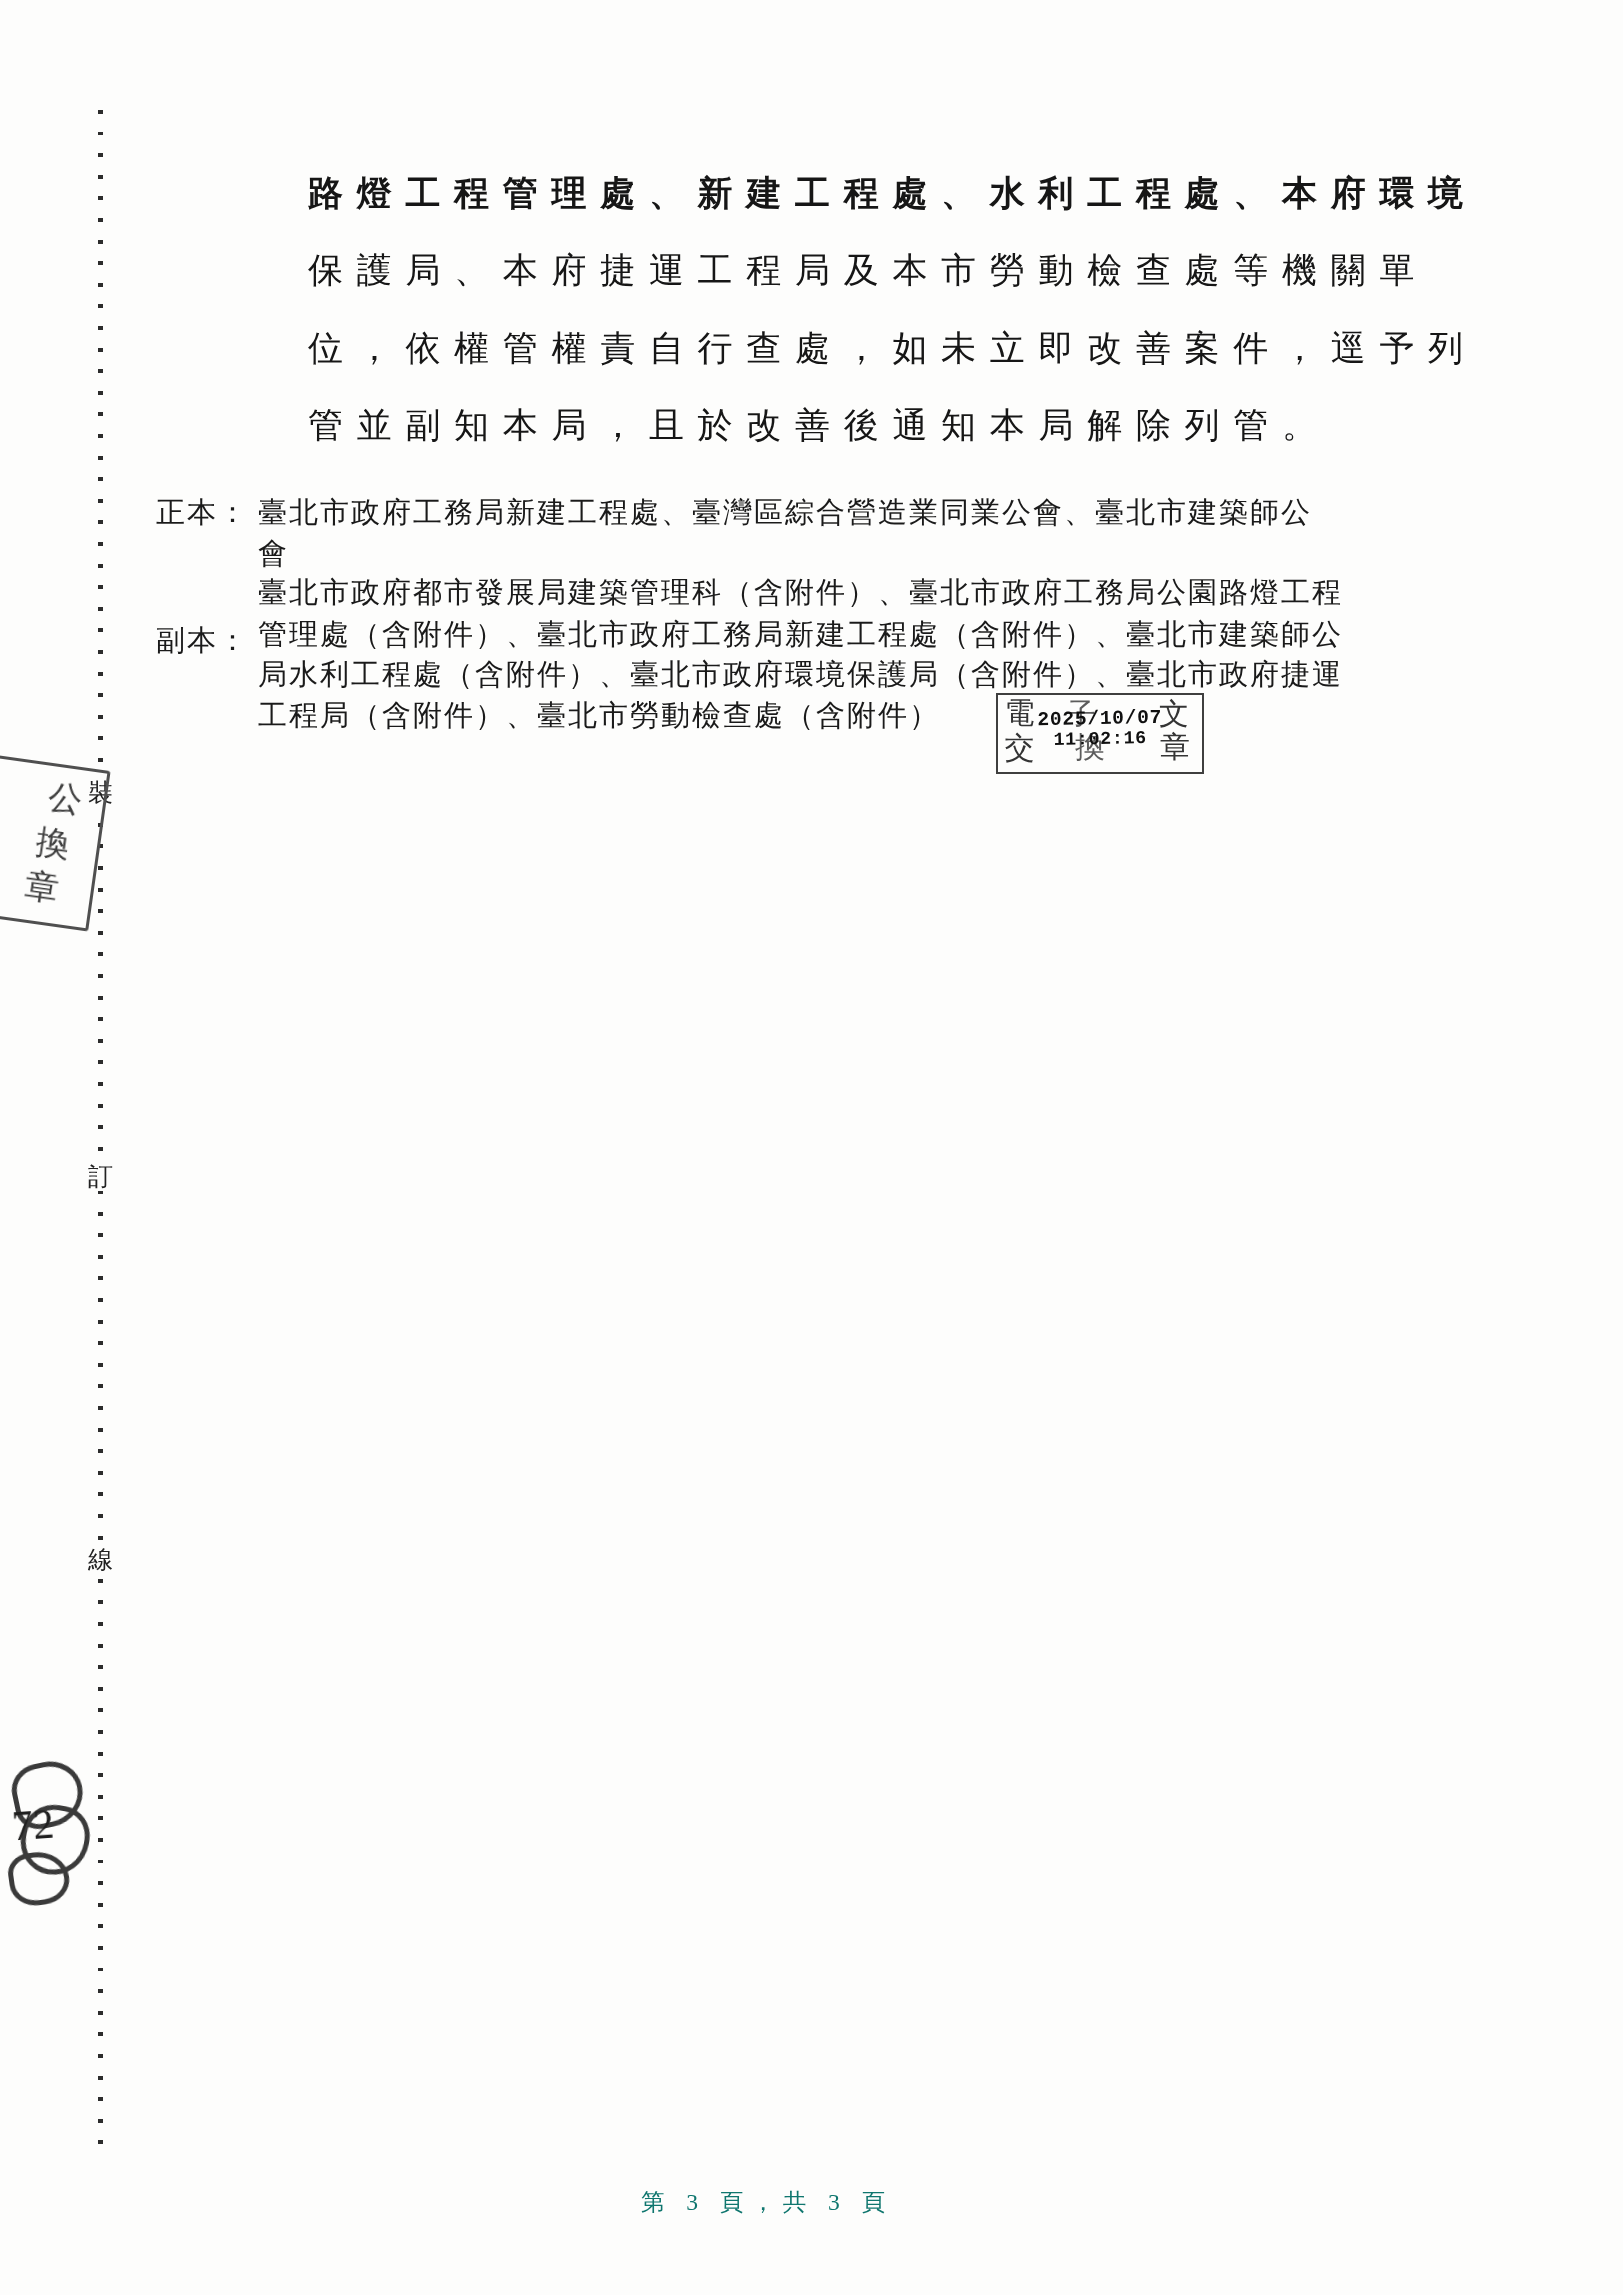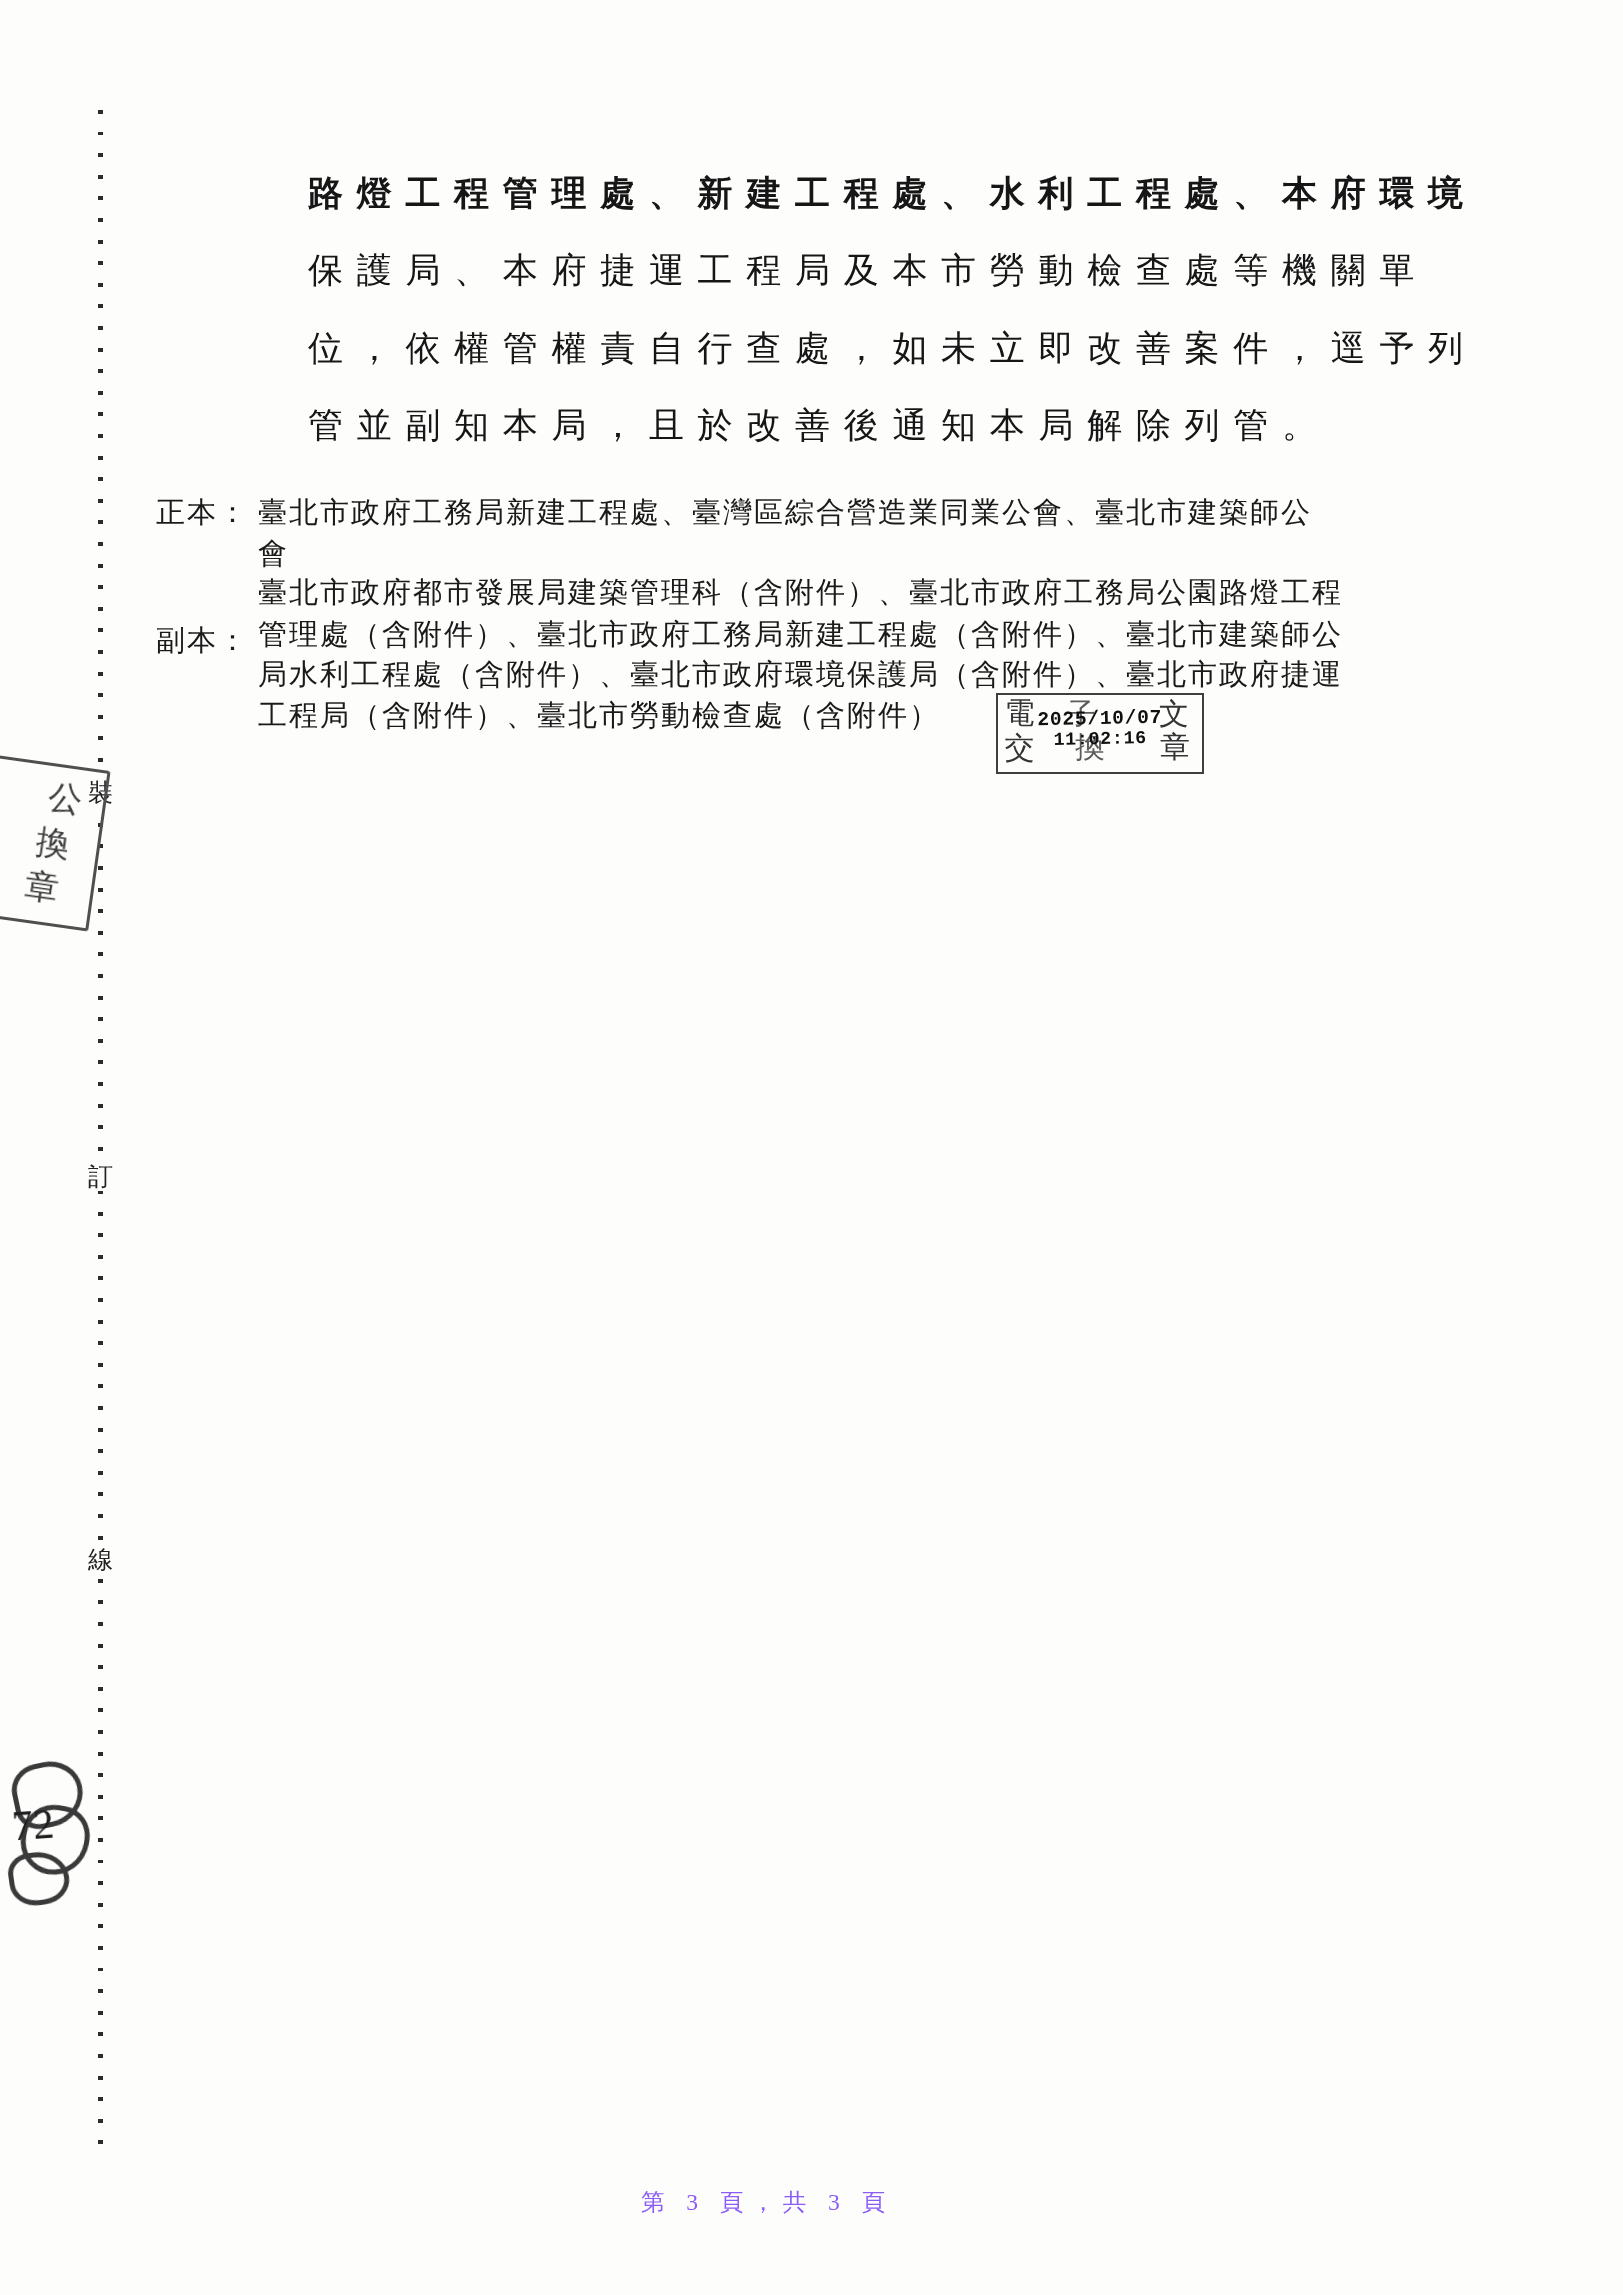--- a/index.html
+++ b/index.html
@@ -21,21 +21,21 @@
   .recip{
     position:absolute;
     font-size:29px;line-height:33px;letter-spacing:2px;
     white-space:nowrap;color:#1a1a1a;
   }
   .recip-label{left:156px;}
   .recip-line{left:258px;}
   
   .footer{
     position:absolute;left:641px;top:2186px;
-    font-size:23.6px;letter-spacing:7.9px;white-space:nowrap;color:#8b5cf6;
+    font-size:23.6px;letter-spacing:7.9px;white-space:nowrap;color:#0f766e;
   }
   
   .dotted-rule{
     position:absolute;left:98px;top:110px;width:4.6px;height:2051px;
     background:repeating-linear-gradient(to bottom,#2c2c2c 0 3.9px,transparent 3.9px 21.6px);
   }
   .margin-mark{
     position:absolute;left:86px;width:29px;
     background:#fdfdfc;text-align:center;
     font-size:25px;line-height:29px;color:#222;

